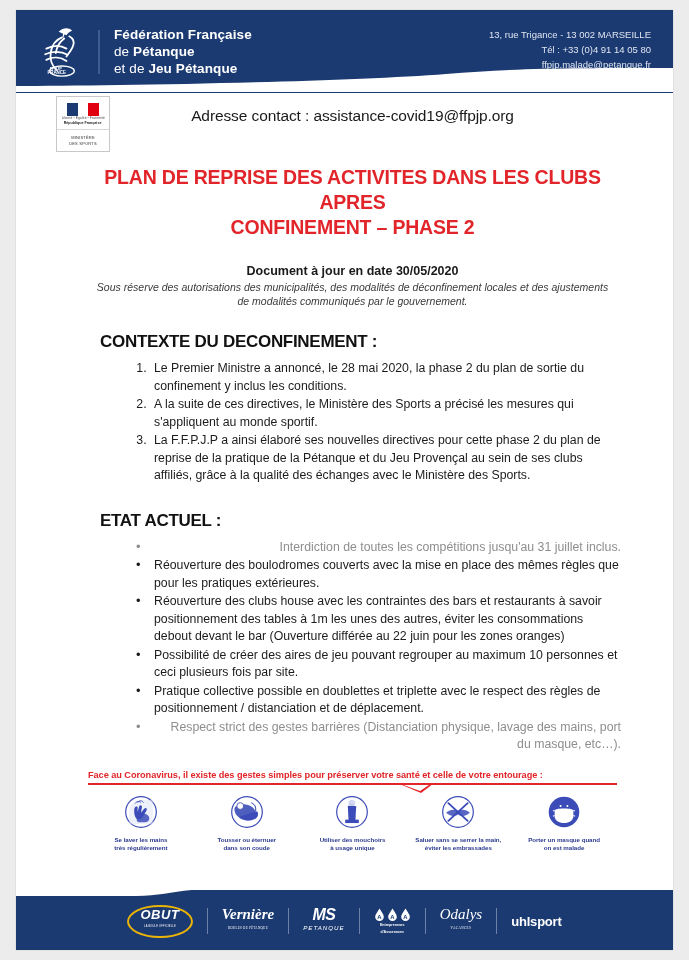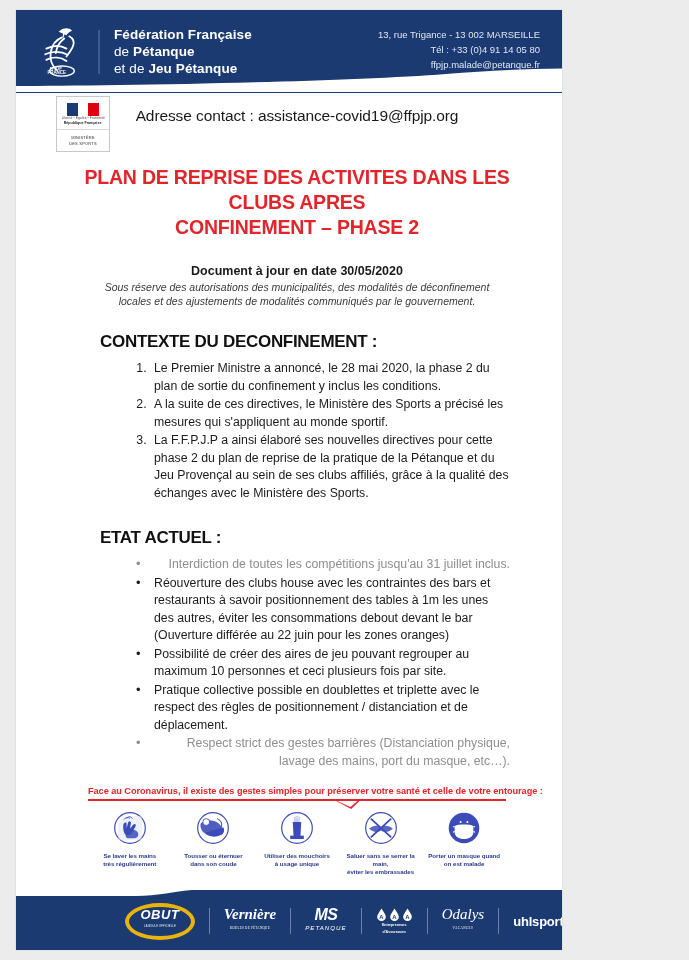--- a/index.html
+++ b/index.html
@@ -11,21 +11,21 @@
     width: 689px;
     height: 960px;
     background: #ececed;
     font-family: "Liberation Sans", sans-serif;
     overflow: hidden;
   }
   .page {
     position: absolute;
     left: 16px;
     top: 10px;
-    width: 546px;
+    width: 657px;
     height: 940px;
     background: #ffffff;
     box-shadow: 0 0 1px rgba(0,0,0,0.25);
     overflow: hidden;
   }
 
   
   .header {
     position: relative;
     height: 83px;
@@ -290,21 +290,21 @@
     justify-content: center;
     height: 34px;
     padding: 0 14px;
   }
   .sp-sep {
     width: 1px;
     height: 26px;
     background: #6d82ab;
   }
   .sp-obut {
-    border: 4px solid #eab308;
+    border: 2px solid #eab308;
     border-radius: 50%;
     padding: 2px 11px 3px 11px;
     font-size: 13px;
     font-weight: bold;
     font-style: italic;
     letter-spacing: 0.6px;
     line-height: 12px;
     text-align: center;
   }
   .sp-obut .sub { display:block; font-size:2.6px; font-style: normal; letter-spacing:0.2px; font-weight: normal;}
@@ -414,20 +414,21 @@
     <div class="section-title">CONTEXTE DU DECONFINEMENT :</div>
     <ol class="ctx">
       <li>Le Premier Ministre a annoncé, le 28 mai 2020, la phase 2 du plan de sortie du confinement y inclus les conditions.</li>
       <li>A la suite de ces directives, le Ministère des Sports a précisé les mesures qui s'appliquent au monde sportif.</li>
       <li>La F.F.P.J.P a ainsi élaboré ses nouvelles directives pour cette phase 2 du plan de reprise de la pratique de la Pétanque et du Jeu Provençal au sein de ses clubs affiliés, grâce à la qualité des échanges avec le Ministère des Sports.</li>
     </ol>
 
     <div class="section-title tight">ETAT ACTUEL :</div>
     <ul class="etat">
       <li class="faded">Interdiction de toutes les compétitions jusqu'au 31 juillet inclus.</li>
+      <li>Réouverture des boulodromes couverts avec la mise en place des mêmes règles que pour les pratiques extérieures.</li>
       <li>Réouverture des clubs house avec les contraintes des bars et restaurants à savoir positionnement des tables à 1m les unes des autres, éviter les consommations debout devant le bar (Ouverture différée au 22 juin pour les zones oranges)</li>
       <li>Possibilité de créer des aires de jeu pouvant regrouper au maximum 10 personnes et ceci plusieurs fois par site.</li>
       <li>Pratique collective possible en doublettes et triplette avec le respect des règles de positionnement / distanciation et de déplacement.</li>
       <li class="faded">Respect strict des gestes barrières (Distanciation physique, lavage des mains, port du masque, etc…).</li>
     </ul>
 
     <div class="gestes">
       <div class="gestes-title">Face au Coronavirus, il existe des gestes simples pour préserver votre santé et celle de votre entourage :</div>
 
       <div class="gestes-rule">

